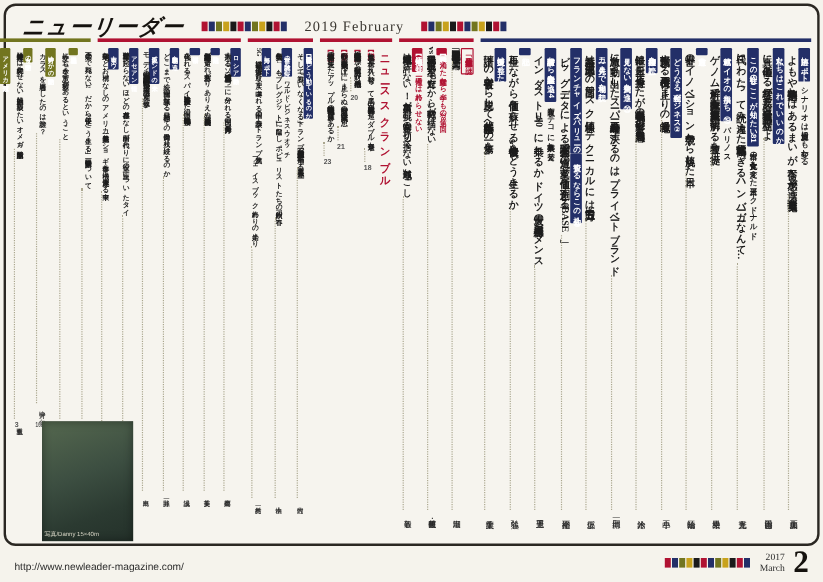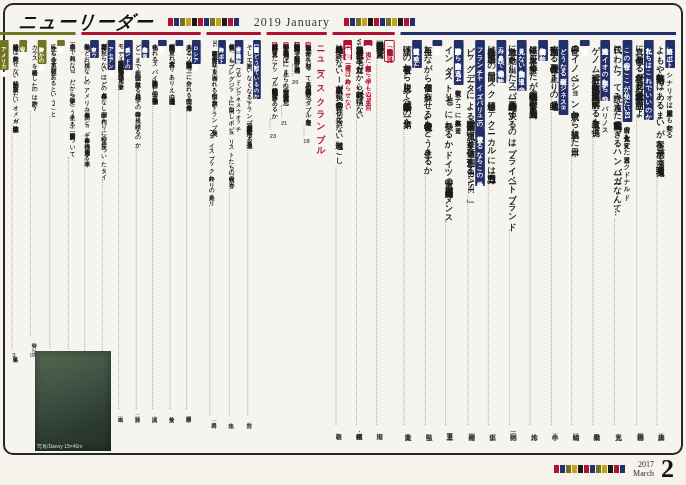--- a/index.html
+++ b/index.html
@@ -64,21 +64,21 @@
           <i style="background: rgb(200, 162, 28);"></i>
           <i style="background: rgb(26, 26, 26);"></i>
           <i style="background: rgb(176, 18, 50);"></i>
           <i style="background: rgb(35, 47, 104);"></i>
           <i style="background: rgb(114, 117, 31);"></i>
           <i style="background: rgb(200, 162, 28);"></i>
           <i style="background: rgb(26, 26, 26);"></i>
           <i style="background: rgb(176, 18, 50);"></i>
           <i style="background: rgb(35, 47, 104);"></i>
         </div>
-      <div class="issue">2019 January</div>
+      <div class="issue">2019 February</div>
       <div class="stripe">
           <i style="background: rgb(176, 18, 50);"></i>
           <i style="background: rgb(35, 47, 104);"></i>
           <i style="background: rgb(114, 117, 31);"></i>
           <i style="background: rgb(200, 162, 28);"></i>
           <i style="background: rgb(26, 26, 26);"></i>
           <i style="background: rgb(176, 18, 50);"></i>
           <i style="background: rgb(35, 47, 104);"></i>
           <i style="background: rgb(114, 117, 31);"></i>
           <i style="background: rgb(200, 162, 28);"></i>
@@ -378,20 +378,21 @@
           </div>
           <div class="col">
             <div class="head"><span class="badge olive">アメリカ万華鏡</span></div>
           </div>
         </div>
       </div>
     <div class="photo">
       <span class="caption">写真/Danny 15×40m</span>
     </div>
   </div>
+  <div class="url">http://www.newleader-magazine.com/</div>
   <div class="colophon">
     <div class="stripe">
         <i style="background: rgb(176, 18, 50);"></i>
         <i style="background: rgb(35, 47, 104);"></i>
         <i style="background: rgb(114, 117, 31);"></i>
         <i style="background: rgb(200, 162, 28);"></i>
         <i style="background: rgb(26, 26, 26);"></i>
         <i style="background: rgb(176, 18, 50);"></i>
         <i style="background: rgb(35, 47, 104);"></i>
         <i style="background: rgb(114, 117, 31);"></i>

